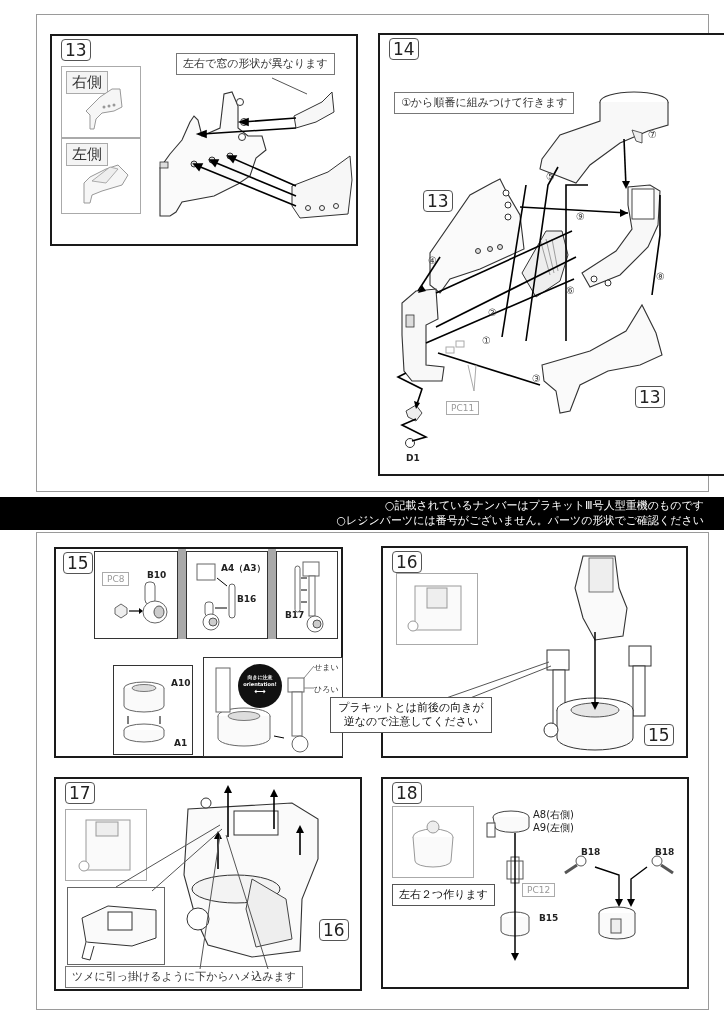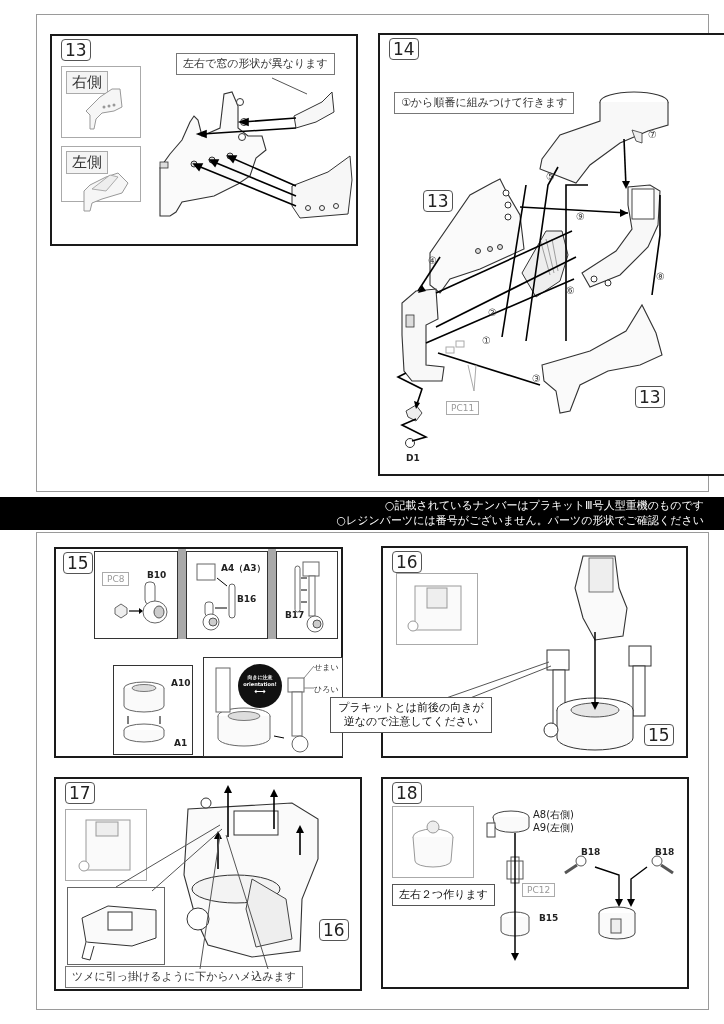--- a/index.html
+++ b/index.html
@@ -54,21 +54,21 @@
 
   <div class="thumb" style="left:9px; top:30px; width:80px; height:72px;">
     <div class="thumb-label">右側</div>
     <svg width="80" height="72" style="left:0;top:0;">
       <path d="M28 62 L28 48 L24 44 L38 30 L50 22 L58 22 L60 40 L52 44 L40 46 L34 52 L32 62 Z" fill="#f6f6f6" stroke="#999" stroke-width="1"></path>
       <circle cx="42" cy="40" r="1.5" fill="#999"></circle>
         <circle cx="47" cy="39" r="1.5" fill="#999"></circle>
         <circle cx="52" cy="38" r="1.5" fill="#999"></circle>
     </svg>
   </div>
-  <div class="thumb" style="left:9px; top:110px; width:80px; height:56px;">
+  <div class="thumb" style="left:9px; top:102px; width:80px; height:76px;">
     <div class="thumb-label">左側</div>
     <svg width="80" height="72" style="left:0;top:0;">
       <path d="M22 64 L22 44 L28 38 L44 30 L56 26 L66 36 L60 46 L40 52 L30 56 L28 64 Z" fill="#f6f6f6" stroke="#999" stroke-width="1"></path>
       <path d="M30 42 L48 28 L56 30 L44 44 Z" fill="#eee" stroke="#999" stroke-width="0.8"></path>
     </svg>
   </div>
 
   <div class="note" style="left:124px; top:17px;">左右で窓の形状が異なります</div>
 
   <svg width="308" height="212" style="left:0;top:0;">

